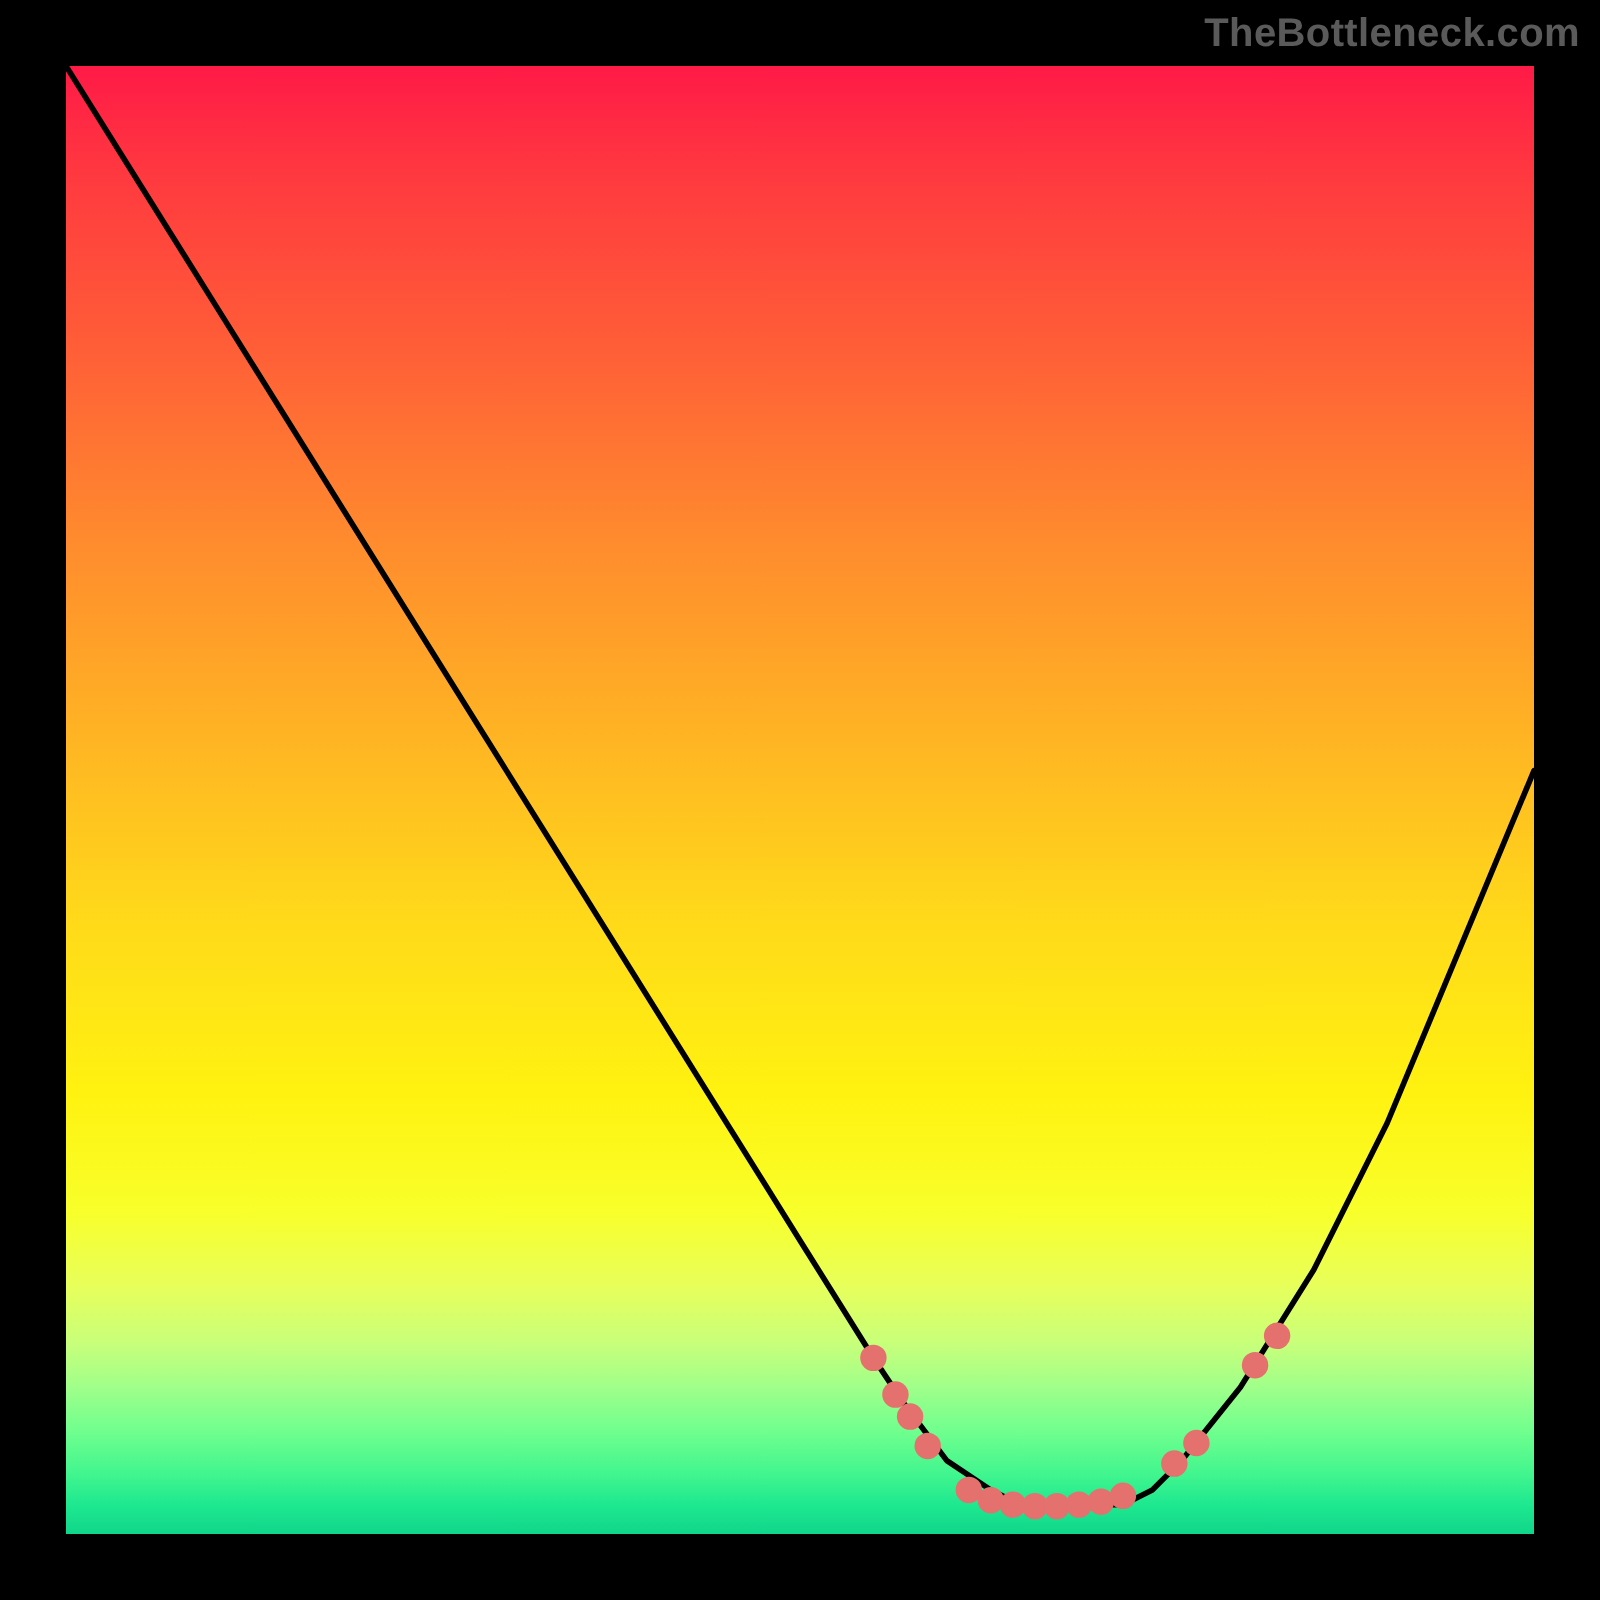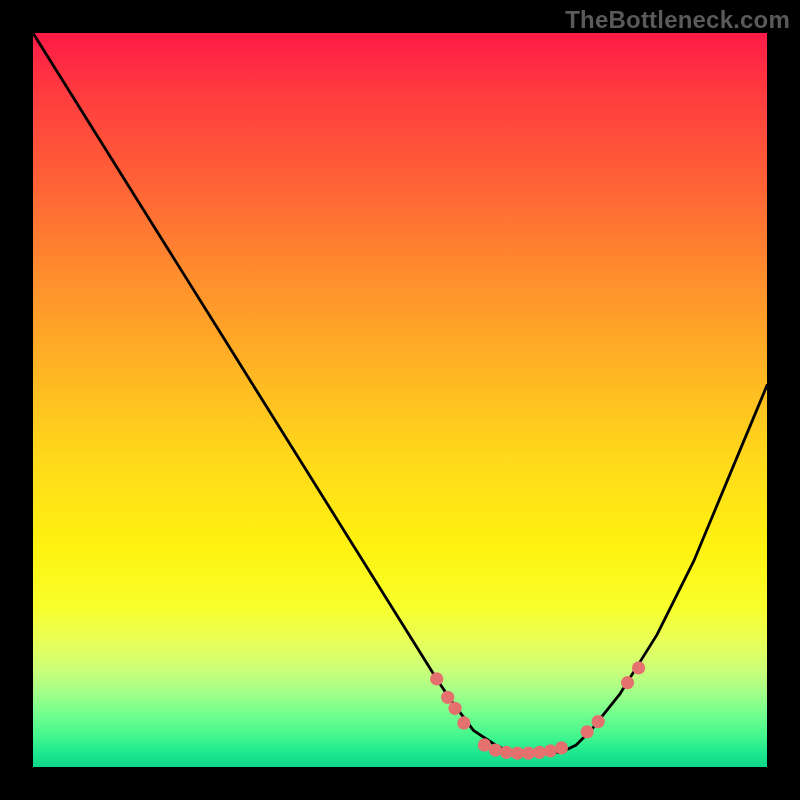--- a/index.html
+++ b/index.html
@@ -50,21 +50,21 @@
       #40f58e 96%,
       #1ee890 98%,
       #10d68a 100%
     );
   }
   .watermark {
     position: absolute;
     top: 6px;
     right: 10px;
     color: #5a5a5a;
-    font-size: 24px;
+    font-size: 20px;
     font-weight: 600;
     letter-spacing: 0.2px;
     user-select: none;
     margin-left: 36px;
   }
 </style>
 </head>
 <body>
 
 <div class="frame">

